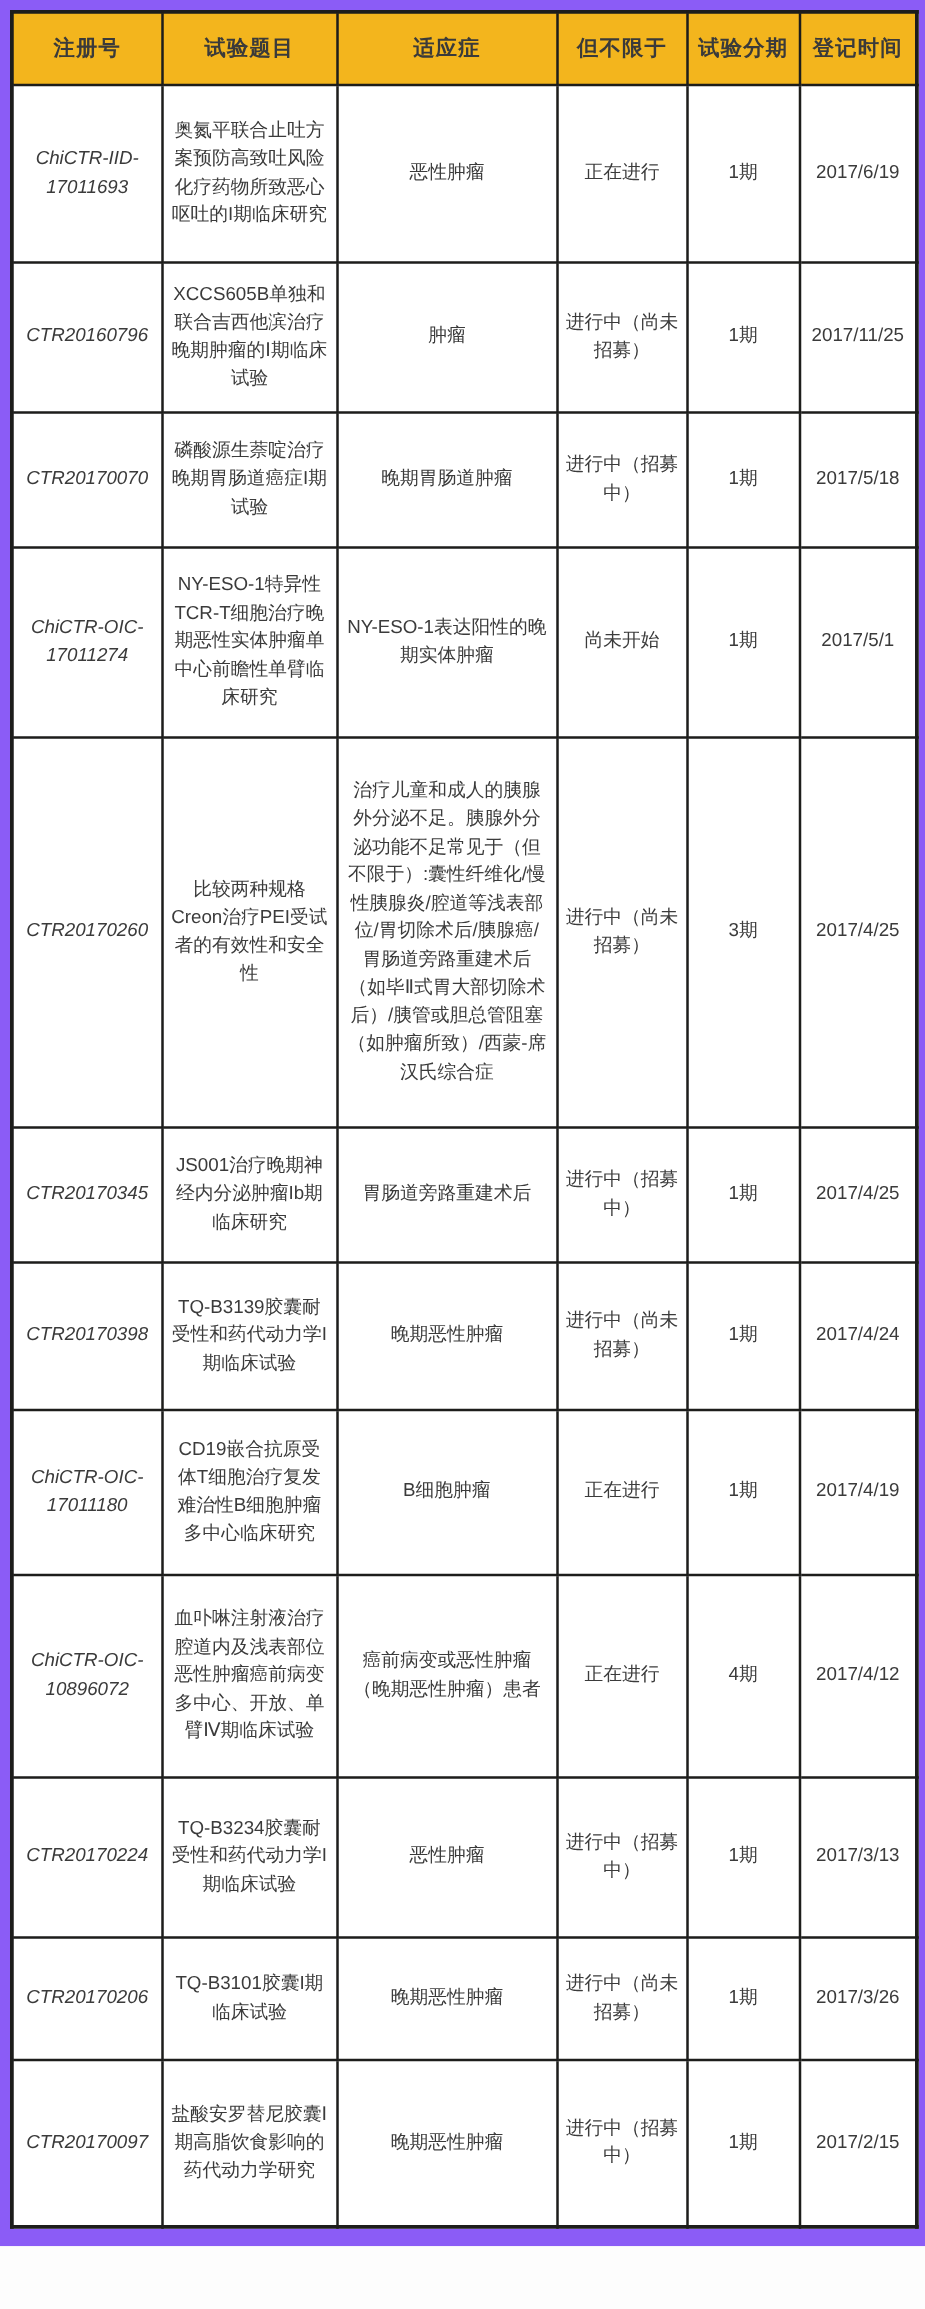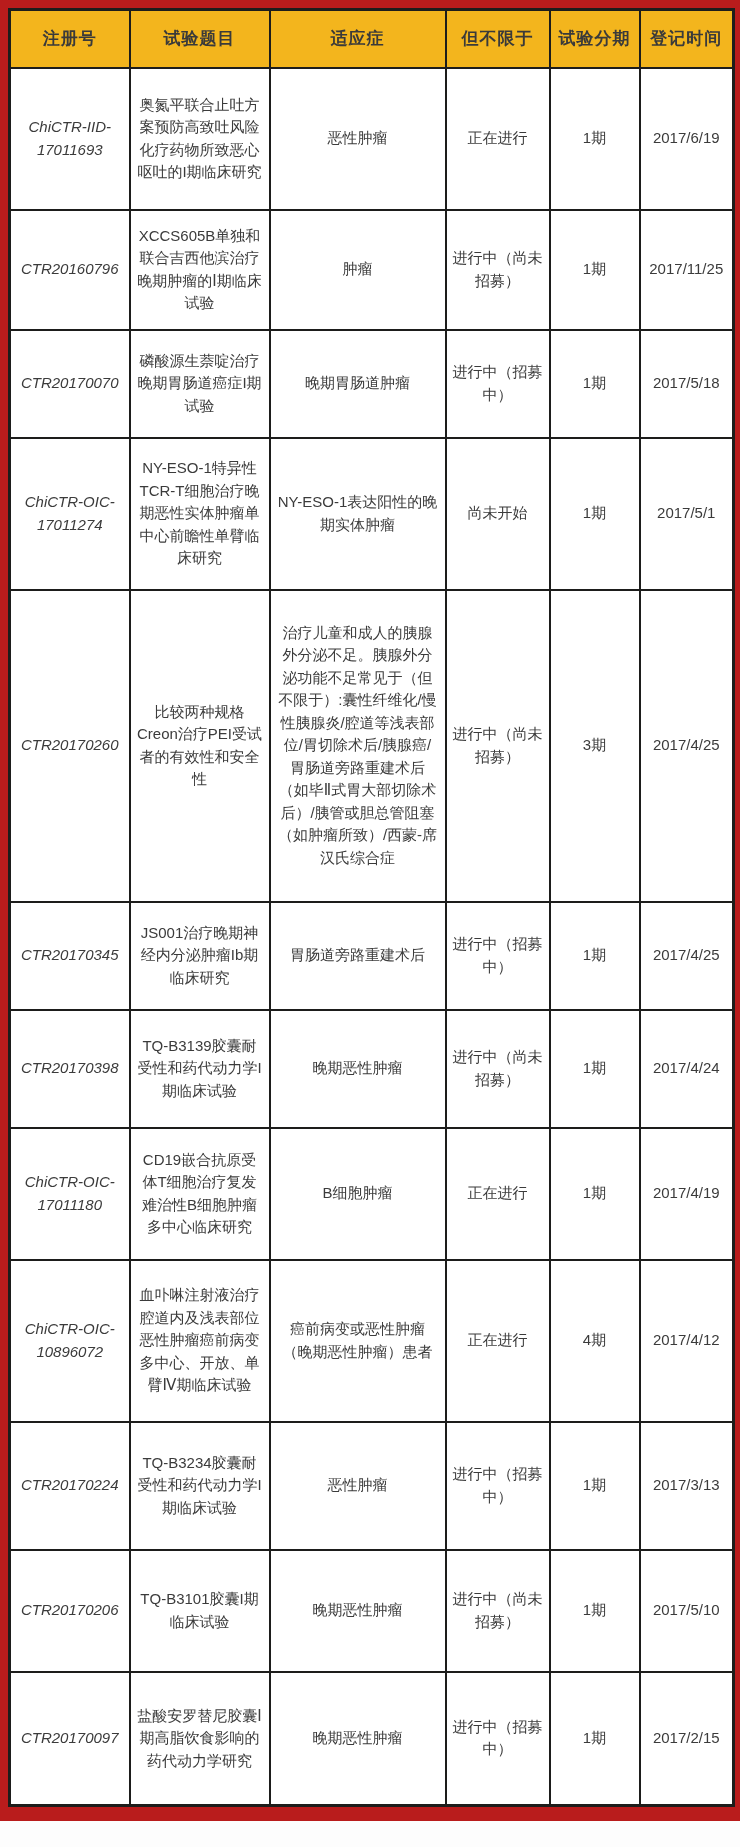--- a/index.html
+++ b/index.html
@@ -5,21 +5,21 @@
   html, body {
     margin: 0;
     padding: 0;
     background: #fdfdfd;
     font-family: "Liberation Sans", "DejaVu Sans", sans-serif;
   }
   .page {
     width: 740px;
     box-sizing: border-box;
     padding: 8px 8px 14px 8px;
-    background: #b91c1c;
+    background: #8b5cf6;
   }
   table.trials {
     border-collapse: collapse;
     width: 724px;
     table-layout: fixed;
     background: #ffffff;
     border: 3px solid var(--border, #1d1d1b);
   }
   table.trials th,
   table.trials td {
@@ -51,21 +51,21 @@
   tbody tr:nth-child(1)  { height: 142px; }
   tbody tr:nth-child(2)  { height: 120px; }
   tbody tr:nth-child(3)  { height: 108px; }
   tbody tr:nth-child(4)  { height: 152px; }
   tbody tr:nth-child(5)  { height: 312px; }
   tbody tr:nth-child(6)  { height: 108px; }
   tbody tr:nth-child(7)  { height: 118px; }
   tbody tr:nth-child(8)  { height: 132px; }
   tbody tr:nth-child(9)  { height: 162px; }
   tbody tr:nth-child(10) { height: 128px; }
-  tbody tr:nth-child(11) { height: 122px; }
+  tbody tr:nth-child(11) { height: 98px; }
   tbody tr:nth-child(12) { height: 134px; }
 </style>
 </head>
 <body>
 
 <div class="page">
   <table class="trials">
     <colgroup>
       <col style="width:120px">
       <col style="width:140px">
@@ -174,21 +174,21 @@
     <td class="c-phase">1期</td>
     <td class="c-date">2017/3/13</td>
   </tr>
 
   <tr>
     <td class="c-reg">CTR20170206</td>
     <td class="c-title">TQ-B3101胶囊I期临床试验</td>
     <td class="c-ind">晚期恶性肿瘤</td>
     <td class="c-status">进行中（尚未招募）</td>
     <td class="c-phase">1期</td>
-    <td class="c-date">2017/5/10</td>
+    <td class="c-date">2017/3/26</td>
   </tr>
 
   <tr>
     <td class="c-reg">CTR20170097</td>
     <td class="c-title">盐酸安罗替尼胶囊Ⅰ期高脂饮食影响的药代动力学研究</td>
     <td class="c-ind">晚期恶性肿瘤</td>
     <td class="c-status">进行中（招募中）</td>
     <td class="c-phase">1期</td>
     <td class="c-date">2017/2/15</td>
   </tr>

